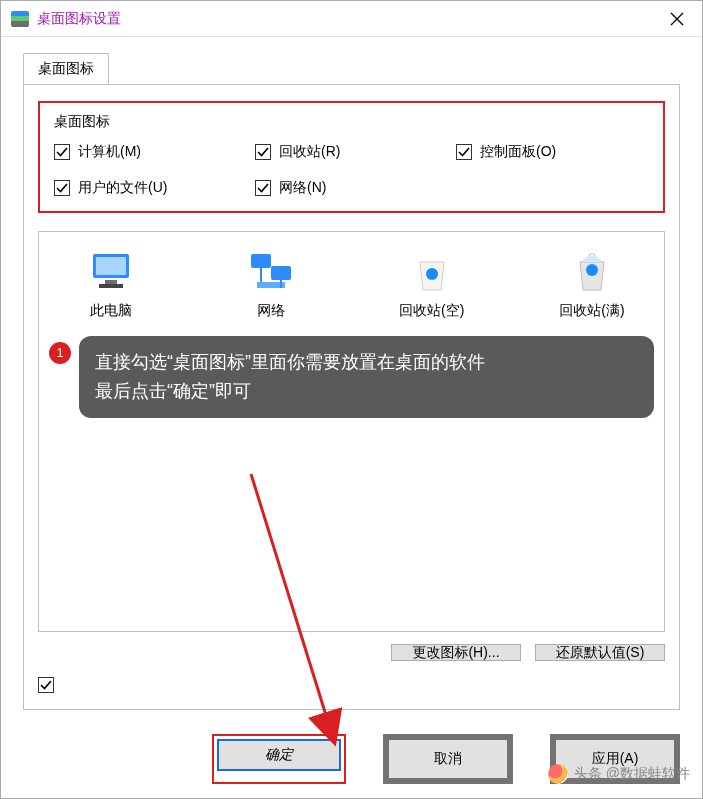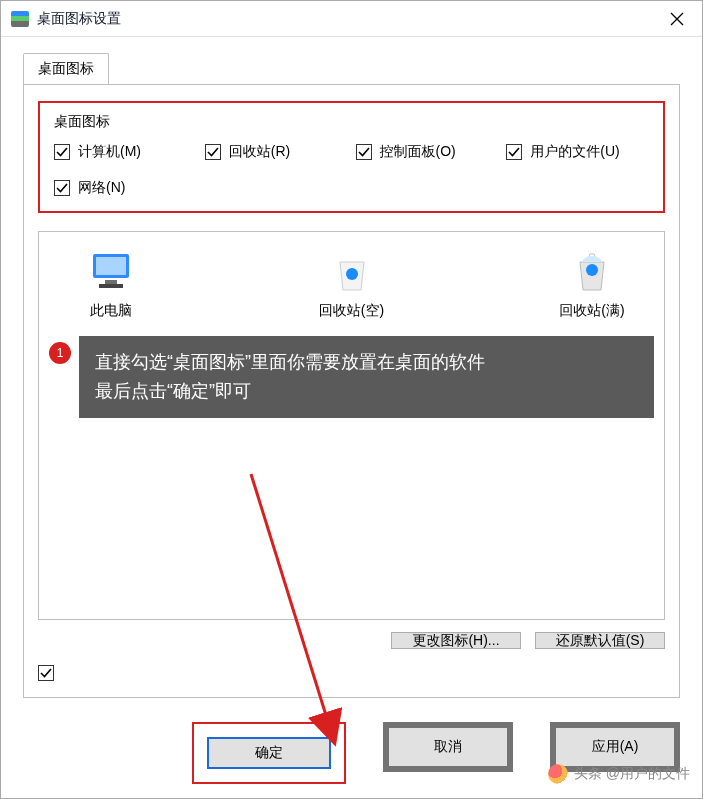--- a/index.html
+++ b/index.html
@@ -1,45 +1,45 @@
 <!DOCTYPE html>
 <html><head>
 <meta charset="utf-8">
 <style>
 * { box-sizing: border-box; margin: 0; padding: 0; }
 body { font-family: "Microsoft YaHei", "Segoe UI", sans-serif; font-size: 14px; background: #fff; width: 703px; height: 799px; overflow: hidden; position: relative; }
 .window { width: 703px; height: 799px; border: 1px solid #aaa; background: #fff; display: flex; flex-direction: column; position: relative; }
 .titlebar { display: flex; align-items: center; justify-content: space-between; padding: 6px 10px; border-bottom: 1px solid #e0e0e0; height: 36px; }
 .title-left { display: flex; align-items: center; gap: 8px; }
 .title-icon { width: 18px; height: 16px; background: linear-gradient(180deg,#2e8bff 0%, #2e8bff 30%, #5acb6f 30%, #5acb6f 60%, #6d6d6d 60%); border-radius: 2px; }
-.title-text { font-size: 14px; color: #0f172a; }
+.title-text { font-size: 14px; color: #a21caf; }
 .close-btn { width: 30px; height: 20px; display:flex; align-items:center; justify-content:center; cursor:pointer; }
 .body { flex:1; padding: 16px 22px 14px 22px; display:flex; flex-direction:column; position:relative; }
 .tabhdr { display:flex; margin-bottom:-1px; }
 .tab { padding: 6px 14px; border:1px solid #bfbfbf; border-bottom:1px solid #fff; background:#fff; font-size:14px; border-radius:2px 2px 0 0; }
 .tabcontent { border:1px solid #bfbfbf; flex:1; padding:16px 14px; display:flex; flex-direction:column; }
 .group-box { border:2px solid #d92020; padding:10px 14px 14px 14px; position:relative; margin-bottom:18px; }
 .group-title { font-size:14px; color:#000; margin-bottom:12px; }
-.chk-grid { display:grid; grid-template-columns: 1fr 1fr 1fr 1fr; column-gap:8px; row-gap:18px; }
+.chk-grid { display:grid; grid-template-columns: 1fr 1fr 1fr; column-gap:8px; row-gap:18px; }
 .chk { display:flex; align-items:center; gap:8px; }
 .chk-box { width:16px; height:16px; border:1px solid #333; display:flex; align-items:center; justify-content:center; }
 .chk-box svg { width:12px; height:12px; }
 .icon-list { border:1px solid #bfbfbf; padding:16px 10px 10px 10px; display:flex; flex-direction:column; position:relative; flex:1; }
 .icons-row { display:flex; justify-content:space-between; margin-bottom:6px; padding:0 12px; }
 .iconitem { display:flex; flex-direction:column; align-items:center; width:100px; gap:6px; }
 .iconitem .ic { width:48px; height:48px; display:flex; align-items:center; justify-content:center; }
 .iconitem .lbl { font-size:14px; text-align:center; white-space:nowrap; overflow:hidden; text-overflow:ellipsis; max-width:96px; }
 .hint-wrap { position:relative; margin-top:10px; display:flex; align-items:flex-start; gap:8px; }
 .hint-badge { width:22px; height:22px; border-radius:50%; background:#d92020; color:#fff; font-size:12px; display:flex; align-items:center; justify-content:center; flex:none; margin-top:6px; }
-.hint-box { background:#5a5a5a; color:#fff; padding:12px 16px; font-size:18px; border-radius:0; line-height:1.6; flex:1; }
+.hint-box { background:#5a5a5a; color:#fff; padding:12px 16px; font-size:18px; border-radius:12px; line-height:1.6; flex:1; }
 .btn-row { display:flex; justify-content:flex-end; gap:14px; margin-top:12px; }
 .btn { min-width:130px; height:17px; border:1px solid #adadad; background:#e1e1e1; display:flex; align-items:center; justify-content:center; font-size:14px; cursor:pointer; }
 .allow-theme { display:flex; align-items:center; gap:8px; margin-top:16px; }
 .footer { display:flex; justify-content:flex-end; gap:12px; padding:10px 22px 14px; }
-.ok-wrap { border:2px solid #d92020; padding:13px; }
+.ok-wrap { border:2px solid #d92020; padding:3px;font-style:italic; }
 .ok-btn { border:2px solid #1a6bd8; min-width:124px; height:32px; background:#e1e1e1; display:flex; align-items:center; justify-content:center; cursor:pointer; }
 .plain-btn { min-width:130px; height:50px; border:6px solid #737373; background:#e1e1e1; display:flex; align-items:center; justify-content:center; cursor:pointer;margin-left:25px; }
 .watermark { position:absolute; right:12px; bottom:14px; display:flex; align-items:center; gap:6px; color:#888; font-size:14px; }
 .wm-logo { width:20px; height:20px; border-radius:50%; background: radial-gradient(circle at 35% 35%, #ff6b6b 0 40%, #ffb84d 40% 70%, #fff 70%); }
 .arrow-svg { position:absolute; pointer-events:none; }
 </style>
 </head>
 <body>
 
 <div class="window">
@@ -118,20 +118,31 @@
                   <rect x="9" y="9" width="30" height="18" fill="#a8d4ff"></rect>
                   <rect x="18" y="32" width="12" height="4" fill="#6d6d6d"></rect>
                   <rect x="12" y="36" width="24" height="4" fill="#444"></rect>
                 </svg>
             </div>
             <div class="lbl">此电脑</div>
           </div>
           <div class="iconitem">
             <div class="ic">
               <svg width="48" height="48" viewBox="0 0 48 48">
+                  <rect x="4" y="6" width="20" height="14" rx="2" fill="#2e8bff"></rect>
+                  <rect x="24" y="18" width="20" height="14" rx="2" fill="#2e8bff"></rect>
+                  <rect x="10" y="34" width="28" height="6" fill="#59b0ff"></rect>
+                  <path d="M14 20 v14 M34 32 v8" stroke="#2e8bff" stroke-width="2"></path>
+                </svg>
+            </div>
+            <div class="lbl">网络</div>
+          </div>
+          <div class="iconitem">
+            <div class="ic">
+              <svg width="48" height="48" viewBox="0 0 48 48">
                   <path d="M12 14 h24 l-3 28 h-18 z" fill="#f4f4f4" stroke="#cfcfcf"></path>
                   <path d="M18 26 a6 6 0 1 0 12 0 a6 6 0 1 0 -12 0" fill="#1a8cff"></path>
                 </svg>
             </div>
             <div class="lbl">回收站(空)</div>
           </div>
           <div class="iconitem">
             <div class="ic">
               <svg width="48" height="48" viewBox="0 0 48 48">
                   <path d="M12 14 h24 l-3 28 h-18 z" fill="#e6e6e6" stroke="#bdbdbd"></path>
@@ -173,21 +184,21 @@
   <div class="footer">
     <div class="ok-wrap">
       <div class="ok-btn">确定</div>
     </div>
     <div class="plain-btn">取消</div>
     <div class="plain-btn">应用(A)</div>
   </div>
 
   <div class="watermark">
     <div class="wm-logo"></div>
-    <span>头条 @用户的文件</span>
+    <span>头条 @数据蛙软件</span>
   </div>
 
   <svg class="arrow-svg" style="left:0;top:0;width:703px;height:799px;">
     <defs>
       <marker id="ah" markerWidth="14" markerHeight="14" refX="10" refY="6" orient="auto">
         <path d="M0 0 L12 6 L0 12 z" fill="#d92020"></path>
       </marker>
     </defs>
     <line x1="250" y1="473" x2="333" y2="740" stroke="#d92020" stroke-width="3" marker-end="url(#ah)"></line>
   </svg>

